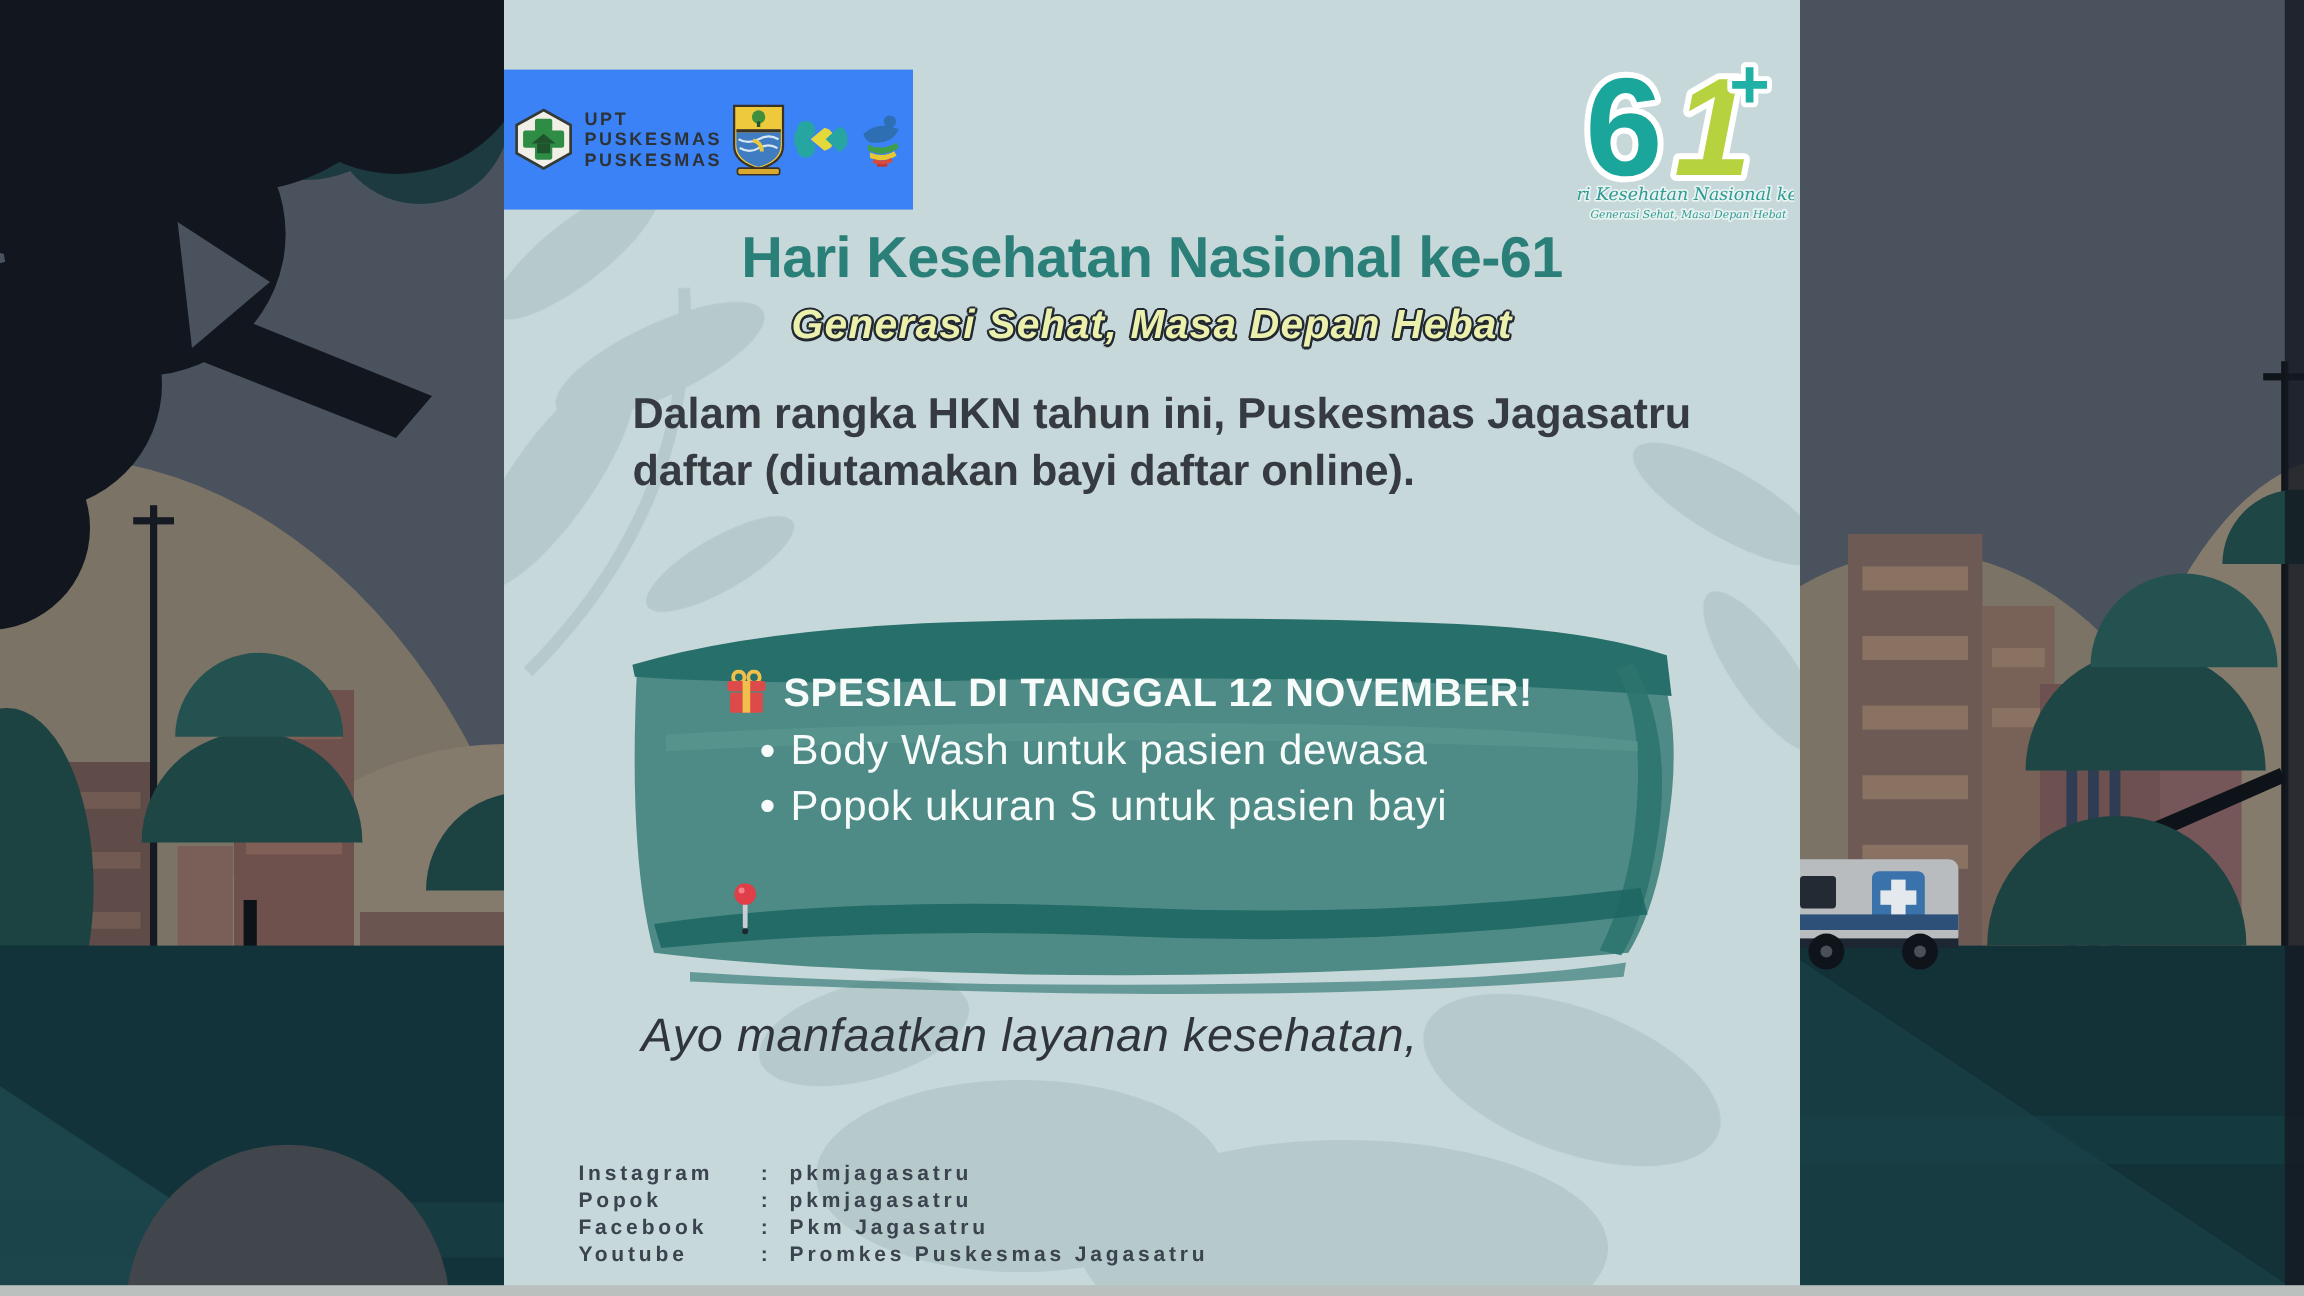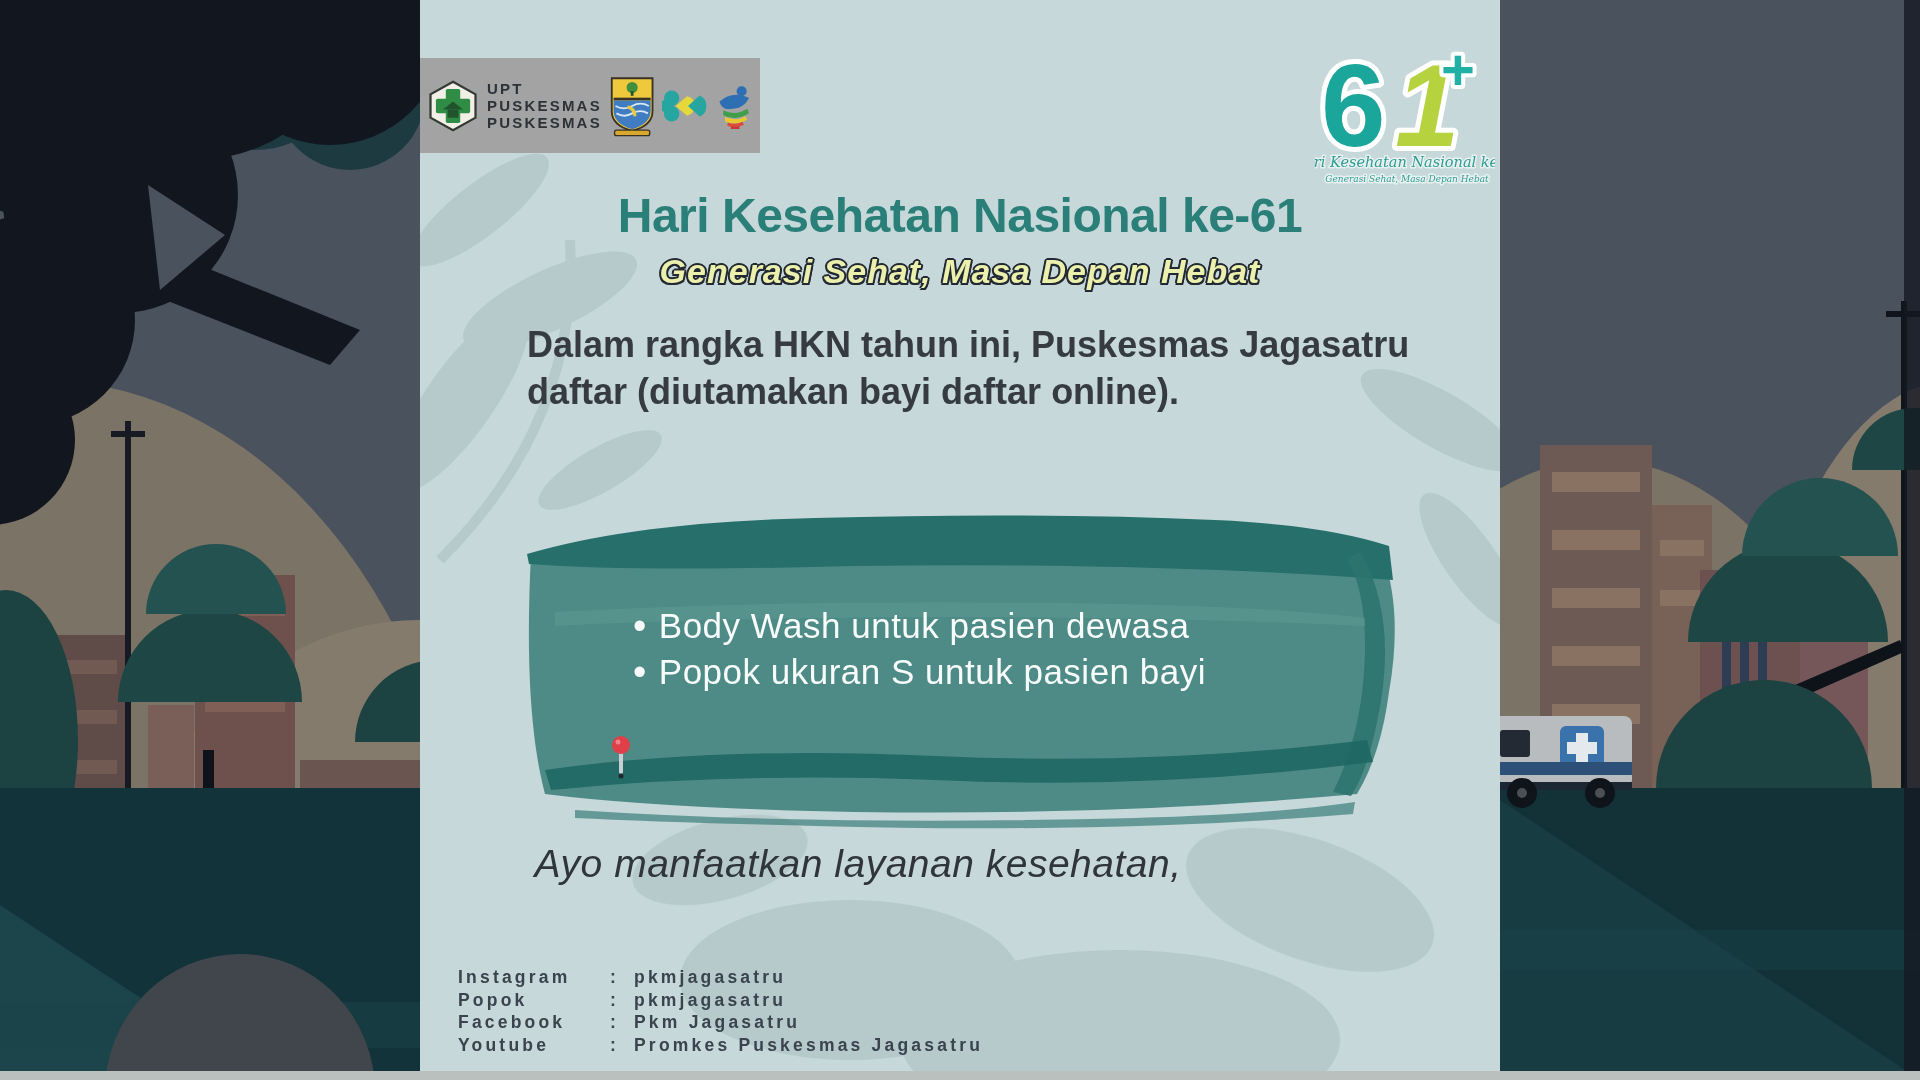--- a/index.html
+++ b/index.html
@@ -6,21 +6,21 @@
   .scene{position:relative;width:1920px;height:1080px;overflow:hidden;
          font-family:"Liberation Sans",sans-serif;}
   .bg{position:absolute;left:0;top:0;width:1920px;height:1080px;display:block;}
 
   
   .poster{position:absolute;left:420px;top:0;width:1080px;height:1080px;
           background:#c6d8d9;overflow:hidden;}
   .poster-shadows{position:absolute;left:0;top:0;width:1080px;height:1080px;pointer-events:none;}
 
   
-  .banner{position:absolute;left:0;top:58px;width:340px;height:95px;background:#a3a3a3;
+  .banner{position:absolute;left:0;top:58px;width:340px;height:116px;background:#3b82f6;
           display:flex;align-items:center;gap:7px;padding:0 6px;box-sizing:border-box;}
   .org-lines{font-weight:bold;font-size:15px;line-height:17px;letter-spacing:2.2px;
              color:#2d3237;white-space:nowrap;}
 
   
   .hkn{position:absolute;left:895px;top:34px;width:180px;height:158px;}
   .hkn svg{display:block;}
   .d6,.d1{font-family:"Liberation Sans",sans-serif;font-weight:bold;font-size:116px;
           stroke:#ffffff;stroke-width:10px;paint-order:stroke;stroke-linejoin:round;}
   .d6{fill:#1ba69c;}
@@ -50,21 +50,21 @@
   .hl-item2{top:652px;}
   .hl-item .blt{font-size:38px;line-height:35px;}
   .hl-loc{left:190px;top:736px;font-size:35px;letter-spacing:0.5px;}
 
   .closing{position:absolute;left:0;top:838px;width:876px;text-align:center;
            font-style:italic;font-size:39px;line-height:52px;color:#2f353b;letter-spacing:0.5px;}
 
   .social{position:absolute;left:38px;top:966px;font-size:17.5px;font-weight:bold;
           color:#3a434e;letter-spacing:3.2px;line-height:22.5px;}
   .social-row{display:flex;}
-  .s-label{width:152px;}
+  .s-label{width:152px;margin-left:24px;}
   .s-sep{width:24px;}
 
   .bottom-strip{position:absolute;left:0;top:1071px;width:1920px;height:9px;background:#b9c0bd;}
 </style>
 </head>
 <body>
 
 <div class="scene">
 
   <svg class="bg" viewBox="0 0 1920 1080" aria-hidden="true">
@@ -265,20 +265,30 @@
 
     <svg class="brush" viewBox="0 0 890 350" aria-hidden="true">
       <path d="M16 62 Q200 40 520 44 Q780 48 868 64 Q888 120 874 200 Q866 262 842 302 Q600 324 340 320 Q140 316 30 302 Q8 220 16 62 Z" fill="#4e8b86"></path>
       <path d="M12 62 Q120 30 300 26 Q520 20 700 28 Q810 33 874 54 L878 88 Q640 70 340 74 Q120 80 14 72 Z" fill="#276f6b"></path>
       <path d="M846 60 Q884 130 862 230 Q852 280 836 304 L818 300 Q848 240 850 160 Q851 100 832 66 Z" fill="#2d736f" opacity="0.9"></path>
       <path d="M30 278 Q200 254 420 264 Q640 274 852 248 L858 270 Q640 298 420 288 Q220 280 36 298 Z" fill="#1e6763" opacity="0.9"></path>
       <path d="M40 120 Q300 106 600 112 Q760 115 850 126 L850 134 Q600 122 300 126 Q120 129 40 134 Z" fill="#5d9a94" opacity="0.55"></path>
       <path d="M60 318 Q300 334 620 326 Q760 322 840 310 L838 322 Q600 342 300 334 Q140 330 60 326 Z" fill="#3c7f7a" opacity="0.7"></path>
     </svg>
 
+    <div class="hl-row hl-heading">
+      <svg width="38" height="38" viewBox="0 0 36 36">
+        <circle cx="12" cy="6" r="4.5" fill="none" stroke="#f2c04a" stroke-width="3"></circle>
+        <circle cx="24" cy="6" r="4.5" fill="none" stroke="#f2c04a" stroke-width="3"></circle>
+        <rect x="3" y="9" width="30" height="8" rx="2" fill="#dc4b49"></rect>
+        <rect x="5" y="18" width="26" height="16" rx="2" fill="#dc4b49"></rect>
+        <rect x="15" y="9" width="6" height="25" fill="#f2c04a"></rect>
+      </svg>
+      <span>SPESIAL DI TANGGAL 12 NOVEMBER!</span>
+    </div>
     <div class="hl-row hl-item">
       <span class="blt">•</span>
       <span>Body Wash untuk pasien dewasa</span>
     </div>
     <div class="hl-row hl-item hl-item2">
       <span class="blt">•</span>
       <span>Popok ukuran S untuk pasien bayi</span>
     </div>
     <div class="hl-row hl-loc">
       <svg width="22" height="44" viewBox="0 0 22 44">

